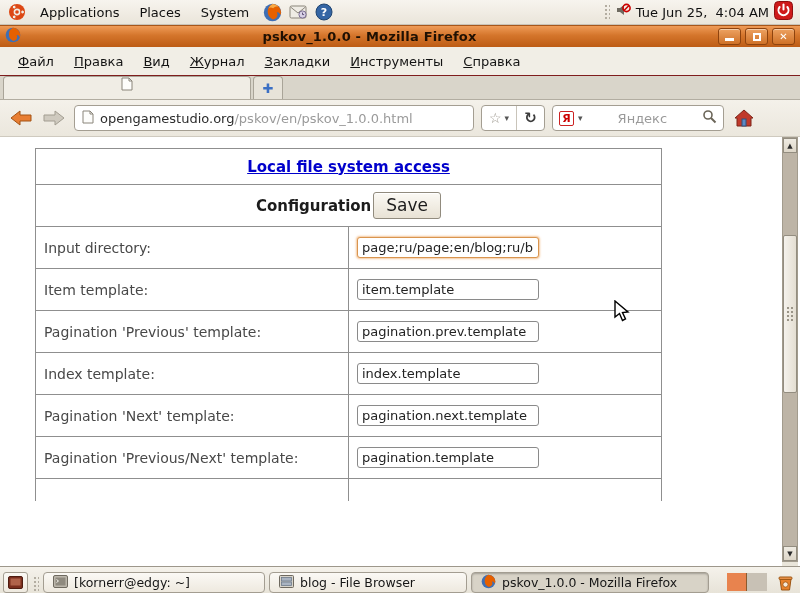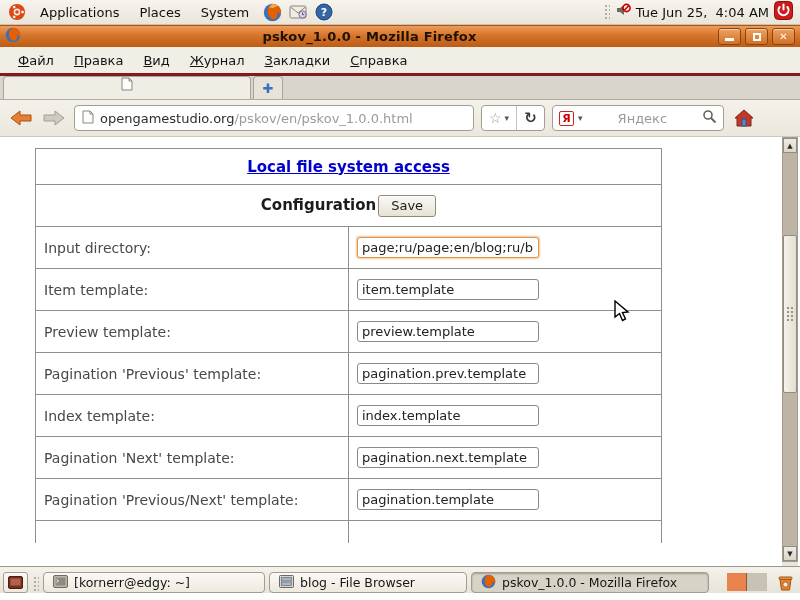--- a/index.html
+++ b/index.html
@@ -38,21 +38,21 @@
     background:linear-gradient(#eda262,#cf7127);
     box-shadow:inset 0 1px 0 rgba(255,255,255,.45);
     display:flex; align-items:center; justify-content:center;
     color:#fff; font-size:10px; font-weight:bold; line-height:1;
   }
   .glyph-minbar{ width:9px; height:3px; background:#fff; margin-top:6px;}
   .glyph-maxbox{ width:8px; height:8px; border:2px solid #fff;}
   
   .menubar{
     position:absolute; top:47px; left:0; width:800px; height:29px;
-    background:#f1eee6; border-bottom:3px solid #7f1d1d;
+    background:#f1eee6; border-bottom:1px solid #7f1d1d;
     display:flex; align-items:center; padding-left:8px;
   }
   .menu-item{ font-size:13px; color:#141414; padding:5px 10px;}
   .menu-item::first-letter{ text-decoration:underline;}
   
   .tabstrip{
     position:absolute; top:76px; left:0; width:800px; height:24px;
     background:#d9d5ca; border-bottom:1px solid #b2ada1;
     display:flex; align-items:flex-end; padding-left:3px;
   }
@@ -115,21 +115,21 @@
     border:1px solid #8f8f8f; vertical-align:middle;
     font-size:14px; color:#484848; padding:0 8px;
   }
   td.c-label{ width:337px;}
   .row-link td{ height:36px; text-align:center;}
   .header-link{ color:#0000cc; font-weight:bold; font-size:15px; text-decoration:underline;}
   .row-path td{ height:43px;}
   .row-config td{ height:42px; text-align:center;}
   .config-title{ font-weight:bold; font-size:15px; color:#1c1c1c;}
   .save-btn{
-    margin-left:2px; padding:2px 12px 3px; font-size:13px; color:#1c1c1c;
+    margin-left:2px; padding:2px 12px 3px; font-size:17px; color:#1c1c1c;
     font-family:inherit;
     background:linear-gradient(#fbf9f4,#e8e2d5);
     border:1px solid #918b7e; border-radius:3px;
     box-shadow:inset 0 1px 0 #fff;
   }
   .row-field td{ height:42px;}
   .field-input{
     width:182px; height:21px; font-size:13px; font-family:inherit; color:#222;
     border:1px solid #8a8a8a; border-radius:3px; padding:1px 4px; background:#fff; outline:none;
   }
@@ -253,20 +253,21 @@
       <span>✕</span>
     </span>
 </div>
 
 <div class="menubar">
   <span class="menu-item">Файл</span>
   <span class="menu-item">Правка</span>
   <span class="menu-item">Вид</span>
   <span class="menu-item">Журнал</span>
   <span class="menu-item">Закладки</span>
+  <span class="menu-item">Инструменты</span>
   <span class="menu-item">Справка</span>
 </div>
 
 <div class="tabstrip">
   <div class="tab">
     <span>
       <svg width="12" height="14" viewBox="0 0 12 14">
         <path d="M1 1 h7 l3 3 v9 h-10 z" fill="#fdfdfb" stroke="#8a857a"></path>
         <path d="M8 1 v3 h3" fill="none" stroke="#8a857a"></path>
       </svg>
@@ -337,24 +338,20 @@
         <span class="config-title">Configuration</span><button class="save-btn">Save</button>
       </td>
     </tr>
     <tr class="row-field">
       <td class="c-label">Input directory:</td>
       <td><input class="field-input focused clip-left" value="page;ru/page;en/blog;ru/blog" style=""></td>
     </tr>
     <tr class="row-field">
       <td class="c-label">Item template:</td>
       <td><input class="field-input" value="item.template" style=""></td>
-    </tr>
-    <tr class="row-field">
-      <td class="c-label">Preview template:</td>
-      <td><input class="field-input" value="preview.template" style=""></td>
     </tr>
     <tr class="row-field">
       <td class="c-label">Pagination 'Previous' template:</td>
       <td><input class="field-input" value="pagination.prev.template" style=""></td>
     </tr>
     <tr class="row-field">
       <td class="c-label">Index template:</td>
       <td><input class="field-input" value="index.template" style=""></td>
     </tr>
     <tr class="row-field">

